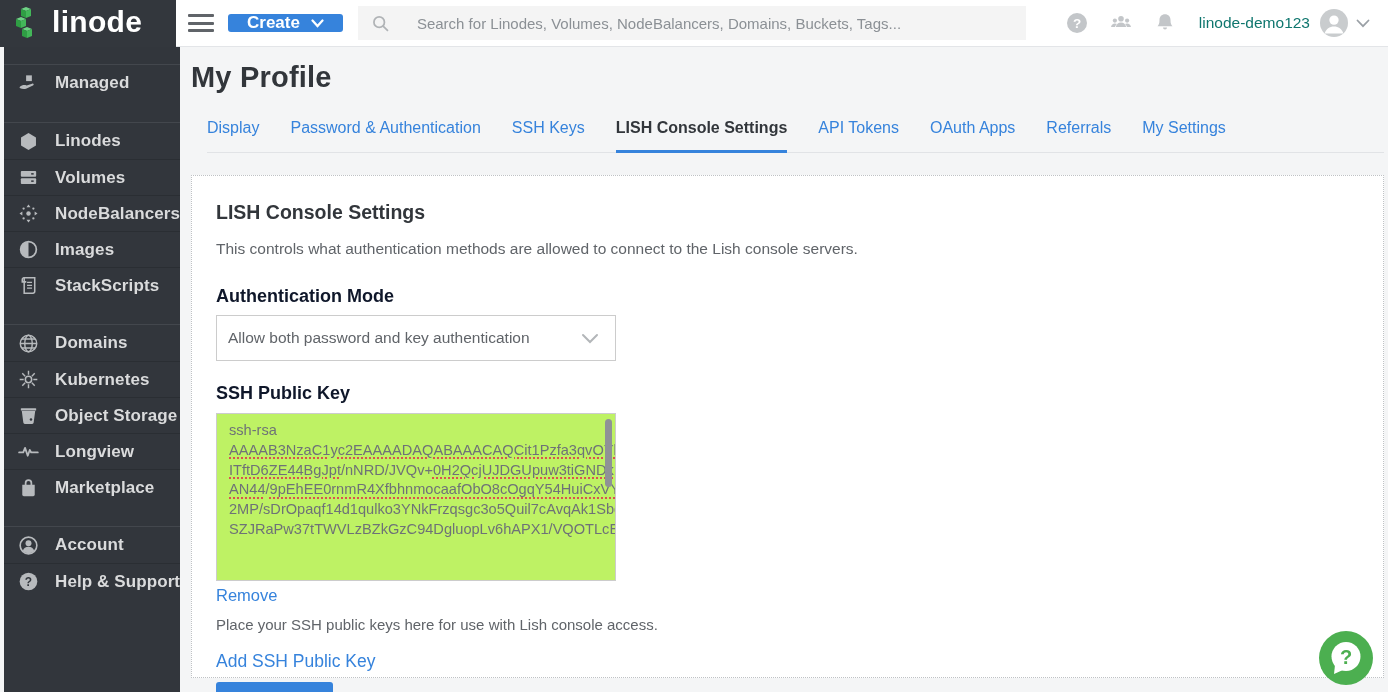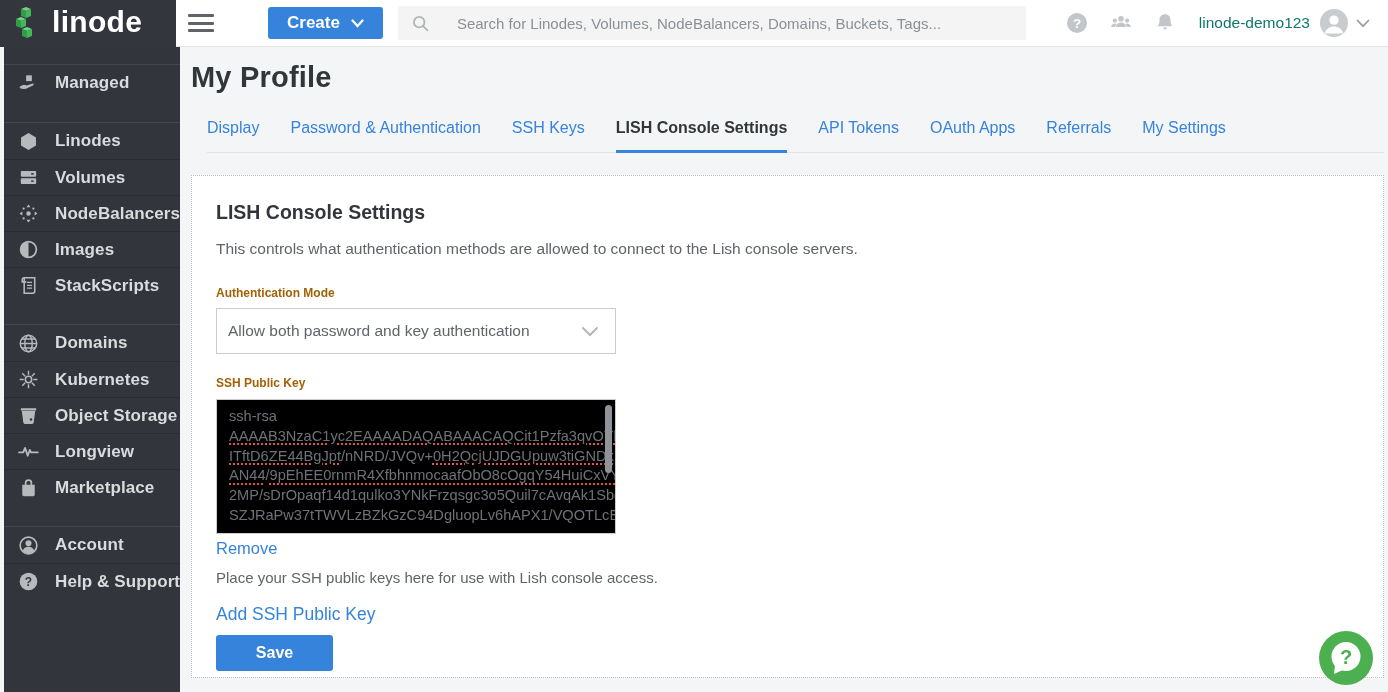--- a/index.html
+++ b/index.html
@@ -16,23 +16,23 @@
   }
   .logo-text { color:#fff; font-size:30px; font-weight:bold; letter-spacing:.3px; line-height:1; padding-bottom:4px;}
   
   .topbar {
     position:absolute; left:176px; right:0; top:0; height:47px; background:#fff;
     border-bottom:1px solid #e3e5e8; display:flex; align-items:center; padding:0 18px 0 12px; z-index:2;
   }
   .hamburger { width:26px; height:18px; display:flex; flex-direction:column; justify-content:space-between; cursor:pointer; margin-right:14px; }
   .hamburger span { display:block; height:3px; background:#606469; border-radius:1px; }
   .create-btn {
-    background:#3683dc; color:#fff; height:32px; border:none; border-radius:3px;
+    background:#3683dc; color:#fff; height:18px; border:none; border-radius:3px;
     font-family:inherit; font-size:17px; font-weight:bold; display:flex; align-items:center; gap:11px;
-    padding:0 19px; cursor:pointer;margin-left:40px;
+    padding:0 19px; cursor:pointer;
   }
   .searchbox {
     flex:1; height:34px; background:#f4f4f4; margin:0 19px 0 15px; display:flex; align-items:center;
     padding:0 12px; gap:26px;
   }
   .searchbox input {
     flex:1; border:none; background:transparent; outline:none; font-family:inherit;
     font-size:15px; color:#606469;
   }
   .searchbox input::placeholder { color:#8b9095; }
@@ -61,28 +61,28 @@
     font-size:16px; color:#3683dc; padding:0 0 13px 0; cursor:pointer; white-space:nowrap;
     border-bottom:3px solid transparent; margin-bottom:-1px;
   }
   .tab.active { color:#32363b; font-weight:bold; border-bottom-color:#3683dc; }
   .panel {
     margin-top:22px; background:#fff; border:1px dotted #bfc2c5; height:503px;
     padding:2px 24px 0 24px;
   }
   .panel-title { color:#32363b; font-size:19.5px; font-weight:bold; margin-top:23px; }
   .panel-desc { color:#606469; font-size:15.5px; margin-top:16px; }
-  .field-label { color:#a16207; font-size:12px; font-weight:bold; margin-top:28px; }
+  .field-label { color:#0f172a; font-size:18px; font-weight:bold; margin-top:28px; }
   .selectbox {
     width:400px; height:46px; border:1px solid #ccc; background:#fff; margin-top:8px;
     display:flex; align-items:center; justify-content:space-between; padding:0 16px 0 11px; cursor:pointer;
   }
   .selectbox .sel-value { color:#606469; font-size:15.5px; }
   .sshbox {
-    position:relative; width:400px; height:135px; border:1px solid #ccc; background:#000000; margin-top:9px;
+    position:relative; width:400px; height:168px; border:1px solid #ccc; background:#bef264; margin-top:9px;
     padding:7px 18px 0 12px; overflow:hidden; cursor:text;
   }
   .sshbox .kline { color:#6e7277; font-size:14.6px; line-height:19.8px; white-space:nowrap; }
   .sshbox .u {
     text-decoration:underline; text-decoration-style:dotted; text-decoration-color:#d9534f;
     text-decoration-thickness:2px; text-underline-offset:3px;
   }
   .ssh-scrollbar {
     position:absolute; right:3px; top:5px; width:7px; height:68px; border-radius:4px; background:#8f9296; cursor:grab;
   }

